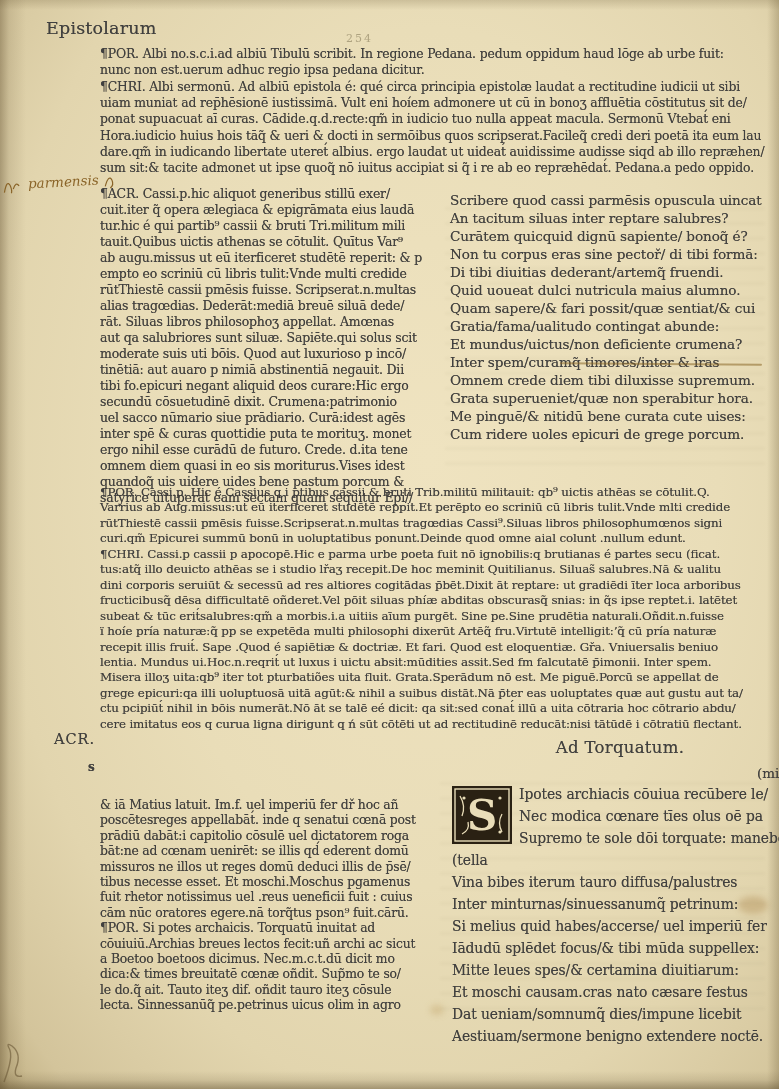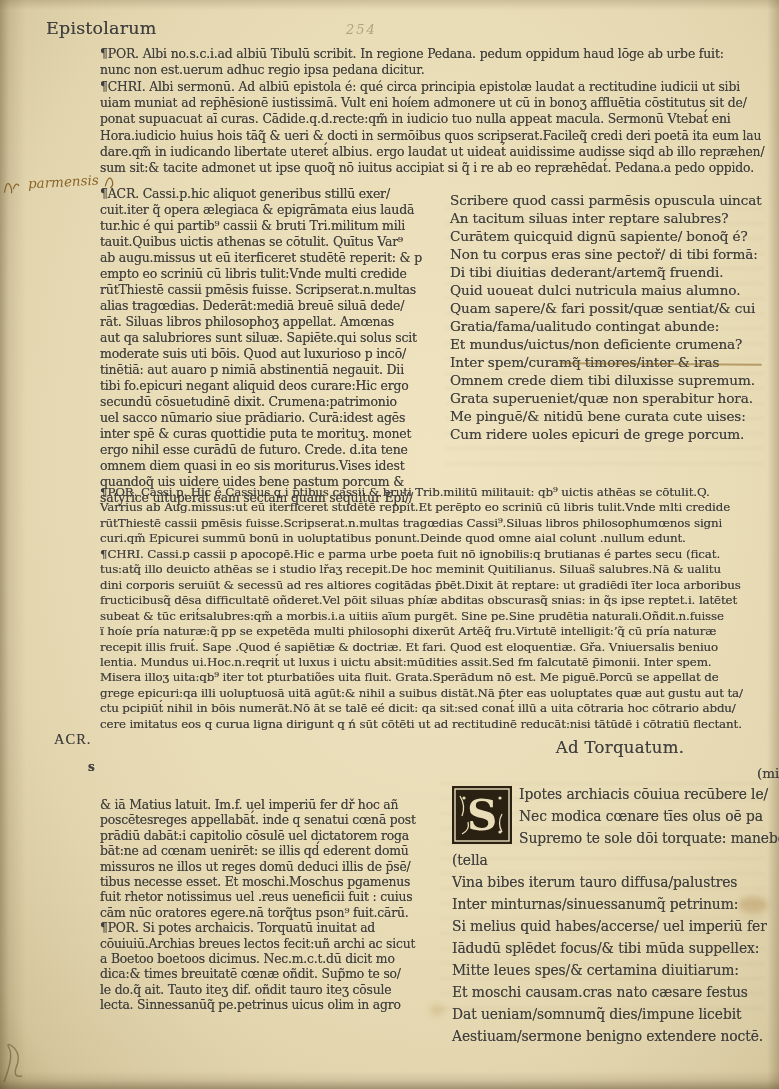--- a/index.html
+++ b/index.html
@@ -21,41 +21,41 @@
   .edge-top{left:0;top:0;width:100%;height:10px;
     background:linear-gradient(180deg, rgba(104,88,52,.22), rgba(104,88,52,0) 10px);}
   .stain{position:absolute;border-radius:50%;filter:blur(3px);pointer-events:none;}
   .showthrough{position:absolute;opacity:.5;filter:blur(1.2px);pointer-events:none;
     background:repeating-linear-gradient(0deg, rgba(115,108,78,.075) 0 3px, rgba(115,108,78,0) 3px 15px);}
 
   .ink{color:#404040;text-shadow:0 0 .35px rgba(46,36,21,.55);}
   .lines{white-space:pre-line;}
 
   .running-title{position:absolute;left:46px;top:18px;font-size:17.5px;letter-spacing:.2px;}
-  .folio-ghost{position:absolute;left:346px;top:22px;font-size:13px;color:rgba(125,115,82,.55);
-    letter-spacing:2px;filter:blur(.6px);font-style:italic;}
+  .folio-ghost{position:absolute;left:346px;top:32px;font-size:11px;color:rgba(125,115,82,.55);
+    letter-spacing:2px;filter:blur(.6px);}
 
   .top-block{position:absolute;left:100px;top:46px;width:672px;
     font-size:12.4px;line-height:16.35px;letter-spacing:-.15px;}
 
   .margin-note{position:absolute;left:2px;top:174px;width:104px;color:#8a6428;
     font-style:italic;font-size:13.5px;transform:rotate(-3deg);white-space:nowrap;}
   .margin-note svg{vertical-align:middle;}
 
   .acr-commentary{position:absolute;left:100px;top:186px;width:340px;
     font-size:12.5px;line-height:16px;letter-spacing:-.2px;}
   .verse-top{position:absolute;left:450px;top:191px;width:332px;
     font-size:13.6px;line-height:18px;letter-spacing:-.1px;}
   .ms-underline{position:absolute;left:560px;top:363px;width:202px;height:2px;
     background:rgba(138,104,40,.55);transform:rotate(.4deg);border-radius:2px;}
 
   .mid-block{position:absolute;left:100px;top:485px;width:672px;
     font-size:11.9px;line-height:15.45px;letter-spacing:-.15px;}
 
-  .acr-label{position:absolute;left:54px;top:731px;font-size:14.5px;letter-spacing:1px;font-family:Liberation Serif, serif;}
+  .acr-label{position:absolute;left:54px;top:731px;font-size:14.5px;letter-spacing:1px;}
   .catch-letter{position:absolute;left:88px;top:760px;font-size:12px;font-weight:bold;}
 
   .bottom-left-indent{position:absolute;left:172px;top:735px;width:268px;
     font-size:12.4px;line-height:15.5px;letter-spacing:-.2px;}
   .bottom-left-main{position:absolute;left:100px;top:797px;width:340px;
     font-size:12.4px;line-height:15.4px;letter-spacing:-.2px;}
 
   .bottom-right{position:absolute;left:452px;top:738px;width:336px;}
   .br-heading{text-align:center;font-size:16.5px;letter-spacing:.3px;}
   .br-catchword{text-align:right;font-size:13.5px;margin-top:8px;}

